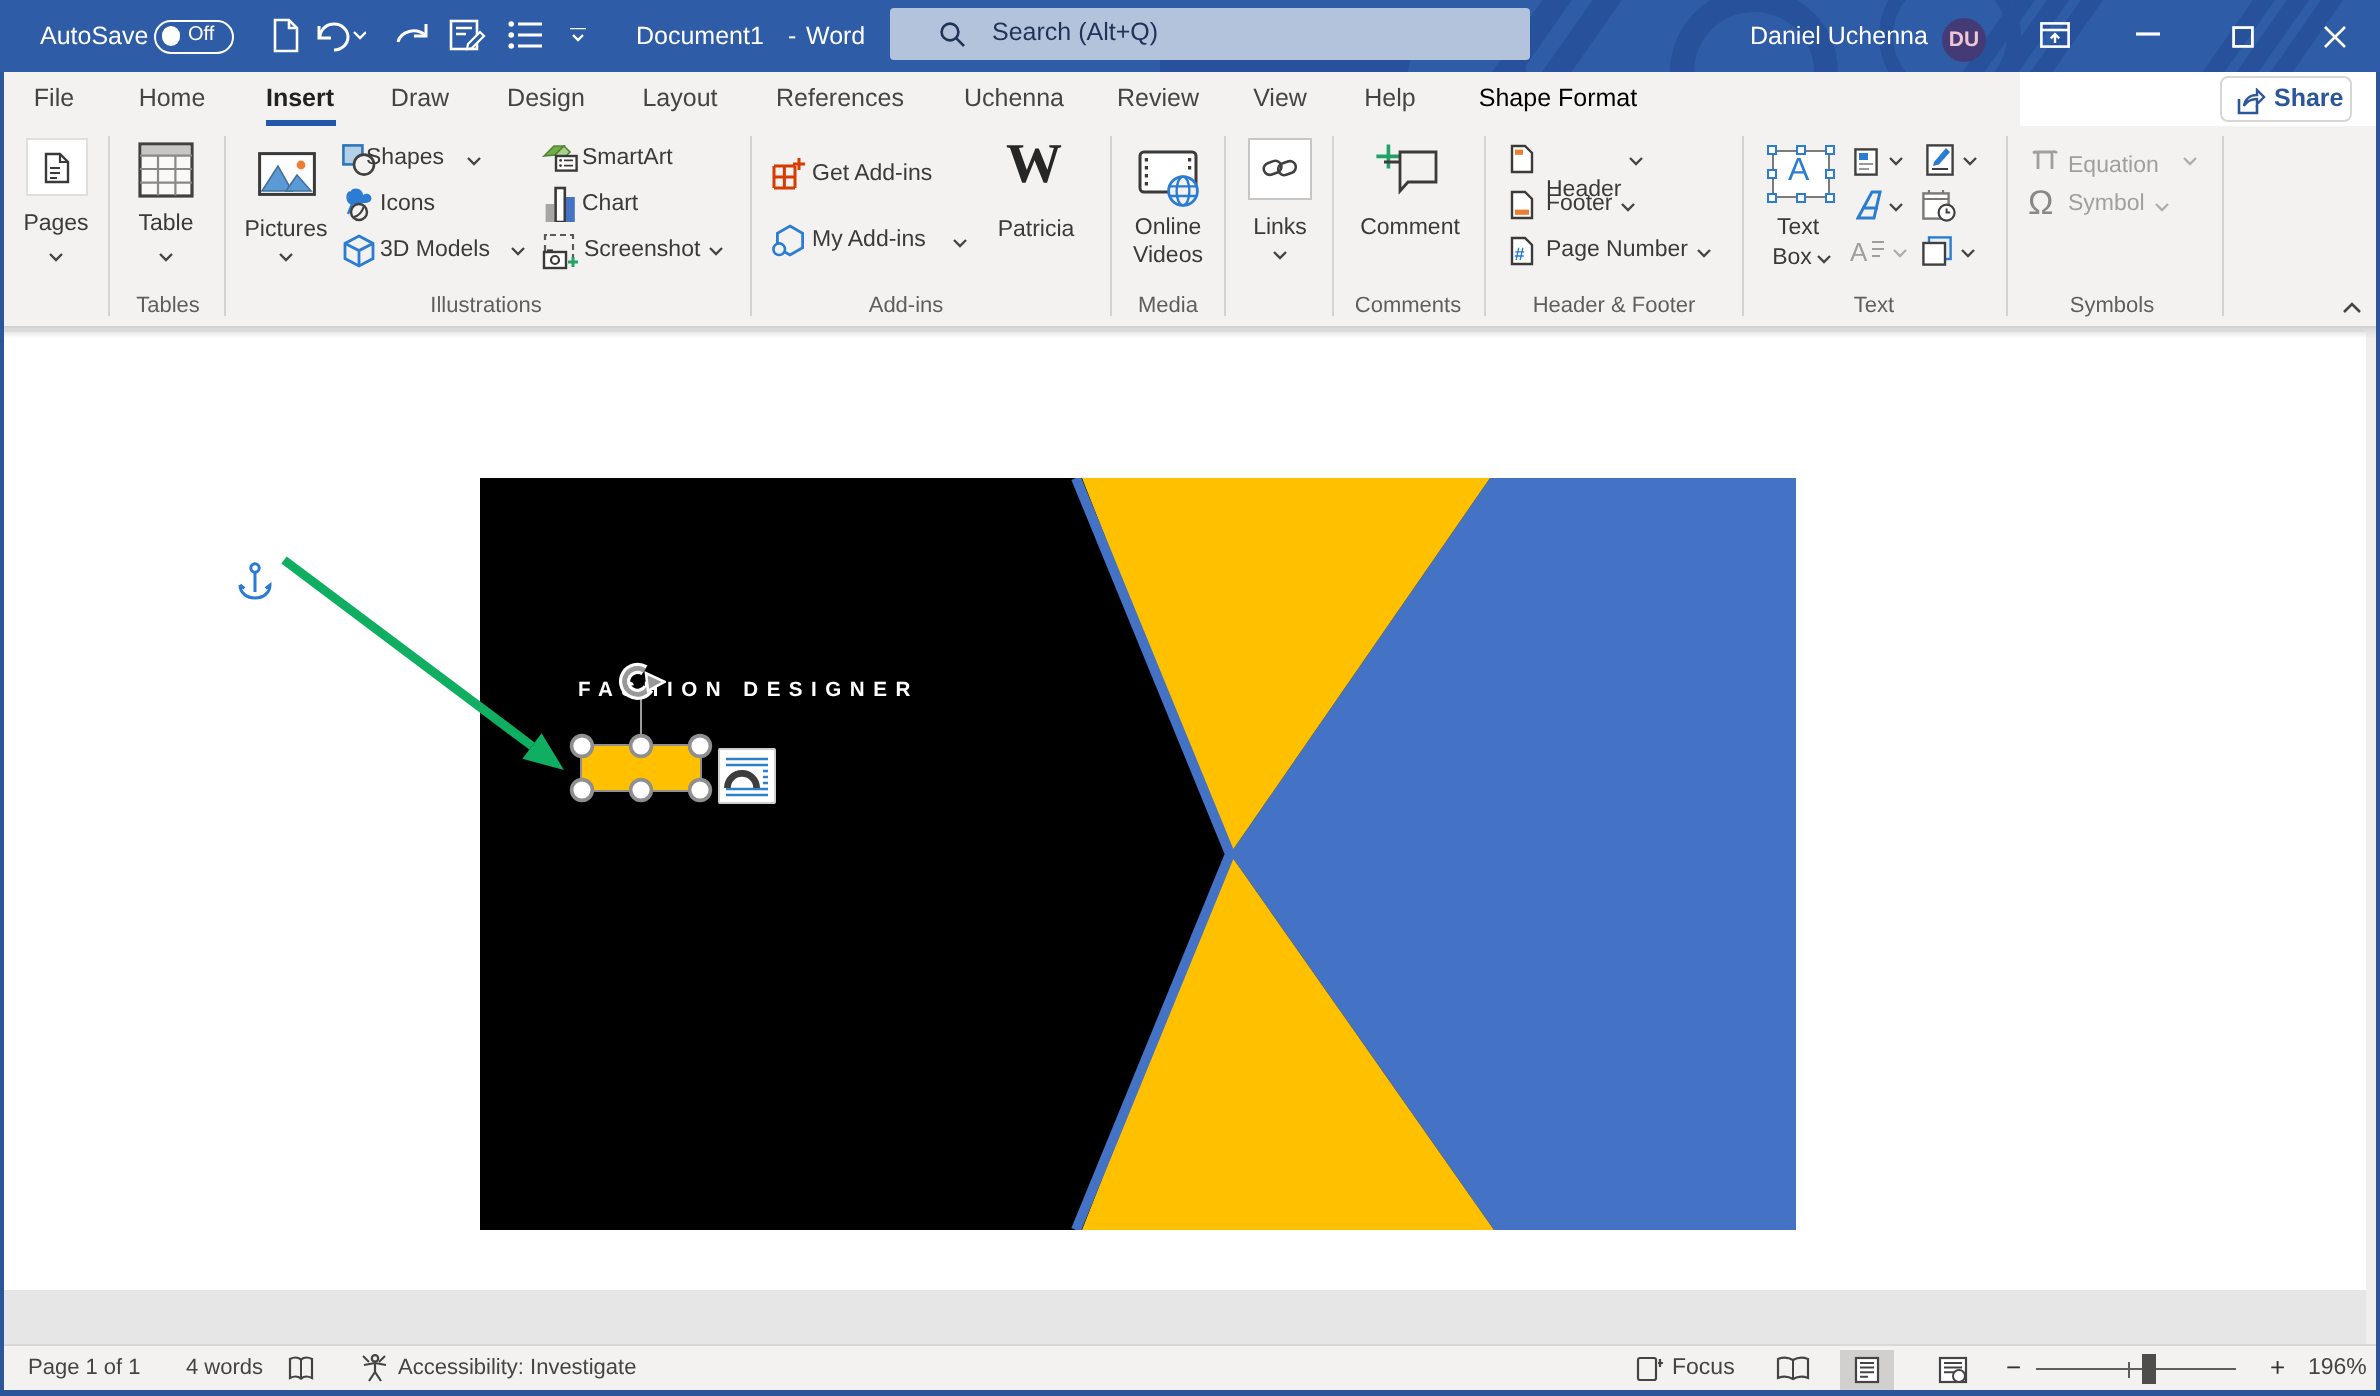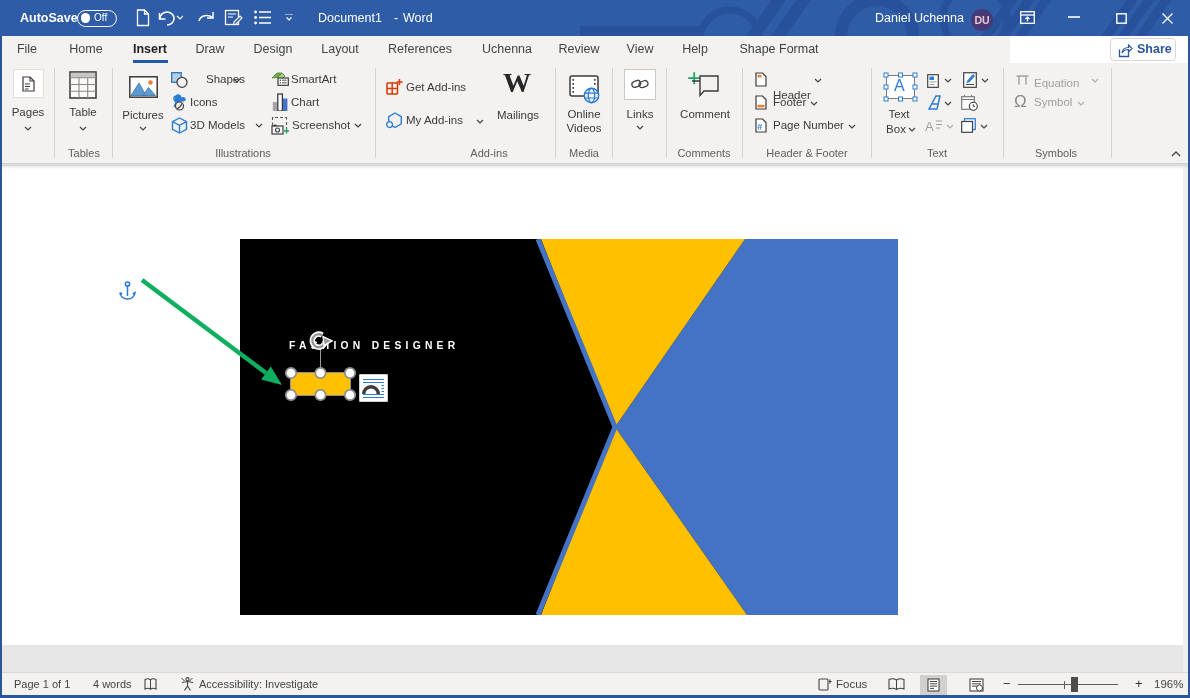--- a/index.html
+++ b/index.html
@@ -51,21 +51,21 @@
       <rect x="449" y="-14" width="9" height="70" transform="rotate(35 454 18)"></rect>
       <rect x="535" y="-14" width="9" height="70" transform="rotate(35 540 18)"></rect>
       <rect x="552" y="-14" width="9" height="70" transform="rotate(35 557 18)"></rect>
       <rect x="569" y="-14" width="9" height="70" transform="rotate(35 574 18)"></rect>
       <rect x="180" y="-14" width="12" height="70" transform="rotate(35 186 18)"></rect>
       <rect x="205" y="-14" width="12" height="70" transform="rotate(35 211 18)"></rect>
       <path d="M255 36 a42 42 0 0 1 84 0 l-12 0 a30 30 0 0 0 -60 0 z"></path>
       <rect x="0" y="26" width="120" height="14"></rect>
     </g>
   </svg>
-  <span class="abs tb-txt" style="left:20px;font-weight:700">AutoSave</span>
+  <span class="abs tb-txt" style="left:20px;font-weight:400">AutoSave</span>
 
   <div class="abs" style="left:77px;top:10px;width:40px;height:17px;border:1.4px solid #fff;border-radius:9px;">
     <div style="position:absolute;left:2.5px;top:2.3px;width:9.5px;height:9.5px;border-radius:50%;background:#fff"></div>
     <span style="position:absolute;left:16px;top:1.2px;font-size:10px;color:#fff">Off</span>
   </div>
 
   <svg class="deco" style="left:135px;top:9px" width="15" height="18" viewBox="0 0 15 18">
     <path d="M2.5 1h7l4 4v11.5h-11z" fill="none" stroke="#fff" stroke-width="1.3"></path>
     <path d="M9.5 1v4h4" fill="none" stroke="#fff" stroke-width="1.3"></path>
   </svg>
@@ -93,20 +93,27 @@
     <circle cx="1.6" cy="13" r="1.4" fill="#fff"></circle>
     <path d="M5 2h12M5 7.5h12M5 13h12" stroke="#fff" stroke-width="1.4"></path>
   </svg>
   <svg class="deco" style="left:284px;top:14px" width="10" height="7" viewBox="0 0 10 7">
     <path d="M1 0h8M2.5 3.5l2.5 2.5 2.5-2.5" fill="none" stroke="#fff" stroke-width="1.2"></path>
   </svg>
   <span class="abs tb-txt" style="left:318px">Document1</span>
   <span class="abs tb-txt" style="left:394px">-</span>
   <span class="abs tb-txt" style="left:403px">Word</span>
 
+  <div class="abs" style="left:445px;top:4px;width:320px;height:26px;background:#b3c3dc;border-radius:2px;">
+    <svg style="position:absolute;left:24px;top:6px" width="14" height="14" viewBox="0 0 14 14">
+      <circle cx="6" cy="6" r="4.2" fill="none" stroke="#1e3356" stroke-width="1.3"></circle>
+      <path d="M9.2 9.2 L13 13" stroke="#1e3356" stroke-width="1.3"></path>
+    </svg>
+    <span style="position:absolute;left:51px;top:5px;font-size:12.5px;color:#1e3356">Search (Alt+Q)</span>
+  </div>
   <span class="abs tb-txt" style="left:875px">Daniel Uchenna</span>
 
   <div class="abs" style="left:971px;top:8.5px;width:22px;height:22px;border-radius:50%;background:#443a75;text-align:center;line-height:22px;font-size:10.5px;color:#efc6d1;font-weight:700;">DU</div>
 
   <svg class="deco" style="left:1020px;top:11px" width="15" height="13" viewBox="0 0 15 13">
     <rect x="0.7" y="0.7" width="13.6" height="11.6" fill="none" stroke="#fff" stroke-width="1.3"></rect>
     <path d="M1 4h13" stroke="#fff" stroke-width="1.3"></path>
     <path d="M7.5 10.5v-4.2M5.4 8.2l2.1-2.1 2.1 2.1" fill="none" stroke="#fff" stroke-width="1.2"></path>
   </svg>
 
@@ -126,21 +133,21 @@
   <span class="tab ctr" style="left:86px">Home</span>
   <span class="tab ctr" style="left:150px;color:#232222;font-weight:700">Insert</span>
   <span class="tab ctr" style="left:210px">Draw</span>
   <span class="tab ctr" style="left:273px">Design</span>
   <span class="tab ctr" style="left:340px">Layout</span>
   <span class="tab ctr" style="left:420px">References</span>
   <span class="tab ctr" style="left:507px">Uchenna</span>
   <span class="tab ctr" style="left:579px">Review</span>
   <span class="tab ctr" style="left:640px">View</span>
   <span class="tab ctr" style="left:695px">Help</span>
-  <span class="tab ctr" style="left:779px;color:#404040">Shape Format</span>
+  <span class="tab ctr" style="left:779px;color:#000000">Shape Format</span>
   <div class="abs" style="left:133px;top:24px;width:35px;height:3px;background:#2158a8"></div>
 
   <div class="abs" style="left:1110px;top:2px;width:66px;height:23px;background:#fff;border:1px solid #d8d6d4;border-radius:4px;">
     <svg style="position:absolute;left:7px;top:4.5px" width="15" height="14" viewBox="0 0 15 14">
       <path d="M1.5 5.5 v7 h9 v-4" fill="none" stroke="#2b579a" stroke-width="1.3"></path>
       <path d="M4 9 c0.5-3.5 3-5.5 6.5-5.5 l0-2.5 L14 4.5 l-3.5 3.5 0-2.5 c-3 0-5 1-6.5 3.5z" fill="none" stroke="#2b579a" stroke-width="1.2"></path>
     </svg>
     <span style="position:absolute;left:26px;top:3px;font-size:12.5px;font-weight:700;color:#2b579a">Share</span>
   </div>
 </div>
@@ -152,21 +159,21 @@
   <div class="sep" style="left:555px"></div>
   <div class="sep" style="left:612px"></div>
   <div class="sep" style="left:666px"></div>
   <div class="sep" style="left:742px"></div>
   <div class="sep" style="left:871px"></div>
   <div class="sep" style="left:1003px"></div>
   <div class="sep" style="left:1111px"></div>
 
   <div class="glabel ctr" style="left:84px">Tables</div>
   <div class="glabel ctr" style="left:243px">Illustrations</div>
-  <div class="glabel ctr" style="left:489px">Add-ins</div>
+  <div class="glabel ctr" style="left:453px">Add-ins</div>
   <div class="glabel ctr" style="left:584px">Media</div>
   <div class="glabel ctr" style="left:704px">Comments</div>
   <div class="glabel ctr" style="left:807px">Header &amp; Footer</div>
   <div class="glabel ctr" style="left:937px">Text</div>
   <div class="glabel ctr" style="left:1056px">Symbols</div>
 
   <div class="abs" style="left:13px;top:6px;width:31px;height:29px;background:#fff;border:1px solid #e1dfdd"></div>
   <svg class="abs" style="left:22px;top:13px" width="13" height="16" viewBox="0 0 13 16">
     <path d="M1 1 h7 l4 4 v10 h-11 z" fill="#fff" stroke="#3b3a39" stroke-width="1.2"></path>
     <path d="M8 1 v4 h4" fill="none" stroke="#3b3a39" stroke-width="1.1"></path>
@@ -195,21 +202,21 @@
   </svg>
   <div class="ritem ctr" style="left:143px;top:46px">Pictures</div>
   <svg class="chev" style="left:139px;top:63px" viewBox="0 0 8 5">
       <path d="M1 1l3 3 3-3" fill="none" stroke="#444" stroke-width="1.2"></path>
     </svg>
 
   <svg class="abs" style="left:171px;top:9px" width="17" height="16" viewBox="0 0 17 16">
     <rect x="0.7" y="0.7" width="9.5" height="9.5" fill="#b4cfe8" stroke="#2e75b6" stroke-width="1.3"></rect>
     <circle cx="11" cy="10.3" r="5" fill="#f3f2f1" stroke="#404040" stroke-width="1.3"></circle>
   </svg>
-  <span class="ritem" style="left:206px;top:10px">Shapes</span>
+  <span class="ritem" style="left:183px;top:10px">Shapes</span>
   <svg class="chev" style="left:233px;top:14.5px" viewBox="0 0 8 5">
       <path d="M1 1l3 3 3-3" fill="none" stroke="#444" stroke-width="1.2"></path>
     </svg>
 
   <svg class="abs" style="left:171px;top:31px" width="17" height="17" viewBox="0 0 17 17">
     <path d="M4 2 a3.5 3.5 0 0 1 6.5 1.5 c2 -1.5 4.5 0 4.2 2 c-0.3 1.6 -2 2.2 -3.5 2 L6 8.5 C3.5 8 2.5 5.5 4 2z" fill="#2b7cd3"></path>
     <path d="M4 2 C2 3.5 2.5 7 5 8 L3 13" fill="none" stroke="#2b7cd3" stroke-width="1.2"></path>
     <circle cx="8.5" cy="12" r="4" fill="none" stroke="#404040" stroke-width="1.2"></circle>
     <path d="M6 14.5 C8 14 10 12 10.8 9.5" fill="none" stroke="#404040" stroke-width="1.1"></path>
   </svg>
@@ -262,21 +269,21 @@
   <svg class="abs" style="left:386px;top:49px" width="17" height="17" viewBox="0 0 17 17">
     <path d="M9 1 L15.3 4.6 L15.3 11.9 L9 15.5 L2.7 11.9 L2.7 4.6 z" fill="none" stroke="#2b7cd3" stroke-width="1.4"></path>
     <circle cx="3.6" cy="12.6" r="2.9" fill="#f3f2f1" stroke="#2b7cd3" stroke-width="1.3"></circle>
   </svg>
   <span class="ritem" style="left:406px;top:51px">My Add-ins</span>
   <svg class="chev" style="left:476px;top:55.5px" viewBox="0 0 8 5">
       <path d="M1 1l3 3 3-3" fill="none" stroke="#444" stroke-width="1.2"></path>
     </svg>
 
   <span class="abs" style="left:503px;top:7px;font-family:'Liberation Serif',serif;font-size:28px;font-weight:700;color:#262626;line-height:26px">W</span>
-  <div class="ritem ctr" style="left:518px;top:46px">Mailings</div>
+  <div class="ritem ctr" style="left:518px;top:46px">Patricia</div>
 
   <svg class="abs" style="left:569px;top:12px" width="31" height="29" viewBox="0 0 31 29">
     <rect x="1" y="1" width="28" height="20" rx="2" fill="#fff" stroke="#3b3a39" stroke-width="1.5"></rect>
     <path d="M4.2 4 v1.8 M4.2 8 v1.8 M4.2 12 v1.8 M4.2 16 v1.8 M25.8 4 v1.8 M25.8 8 v1.8" stroke="#3b3a39" stroke-width="1.6"></path>
     <circle cx="22.5" cy="20.5" r="7.2" fill="#f3f2f1" stroke="#2b7cd3" stroke-width="1.4"></circle>
     <ellipse cx="22.5" cy="20.5" rx="3.2" ry="7.2" fill="none" stroke="#2b7cd3" stroke-width="1.2"></ellipse>
     <path d="M15.5 18.2 h14 M15.5 23 h14" stroke="#2b7cd3" stroke-width="1.2" fill="none"></path>
   </svg>
   <div class="ritem ctr" style="left:584px;top:45px">Online</div>
   <div class="ritem ctr" style="left:584px;top:59px">Videos</div>

